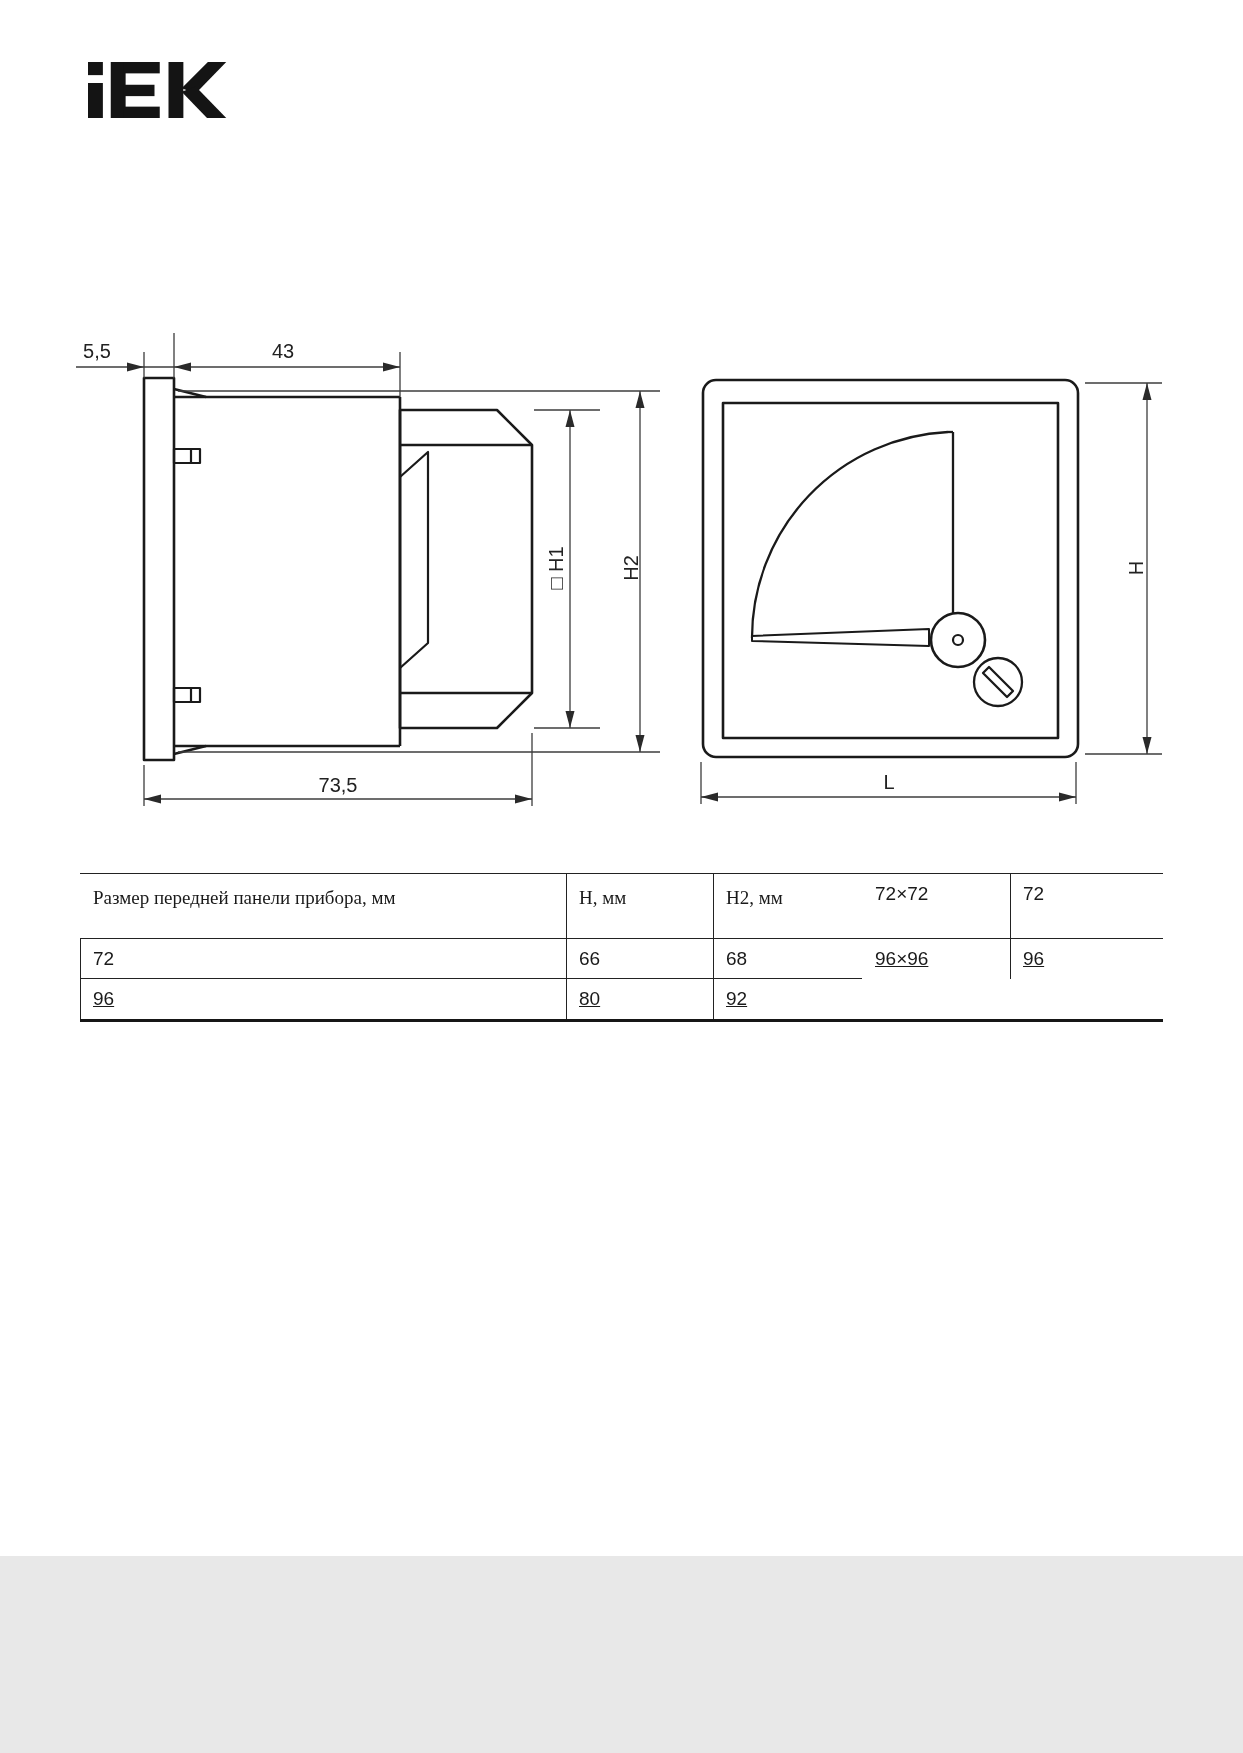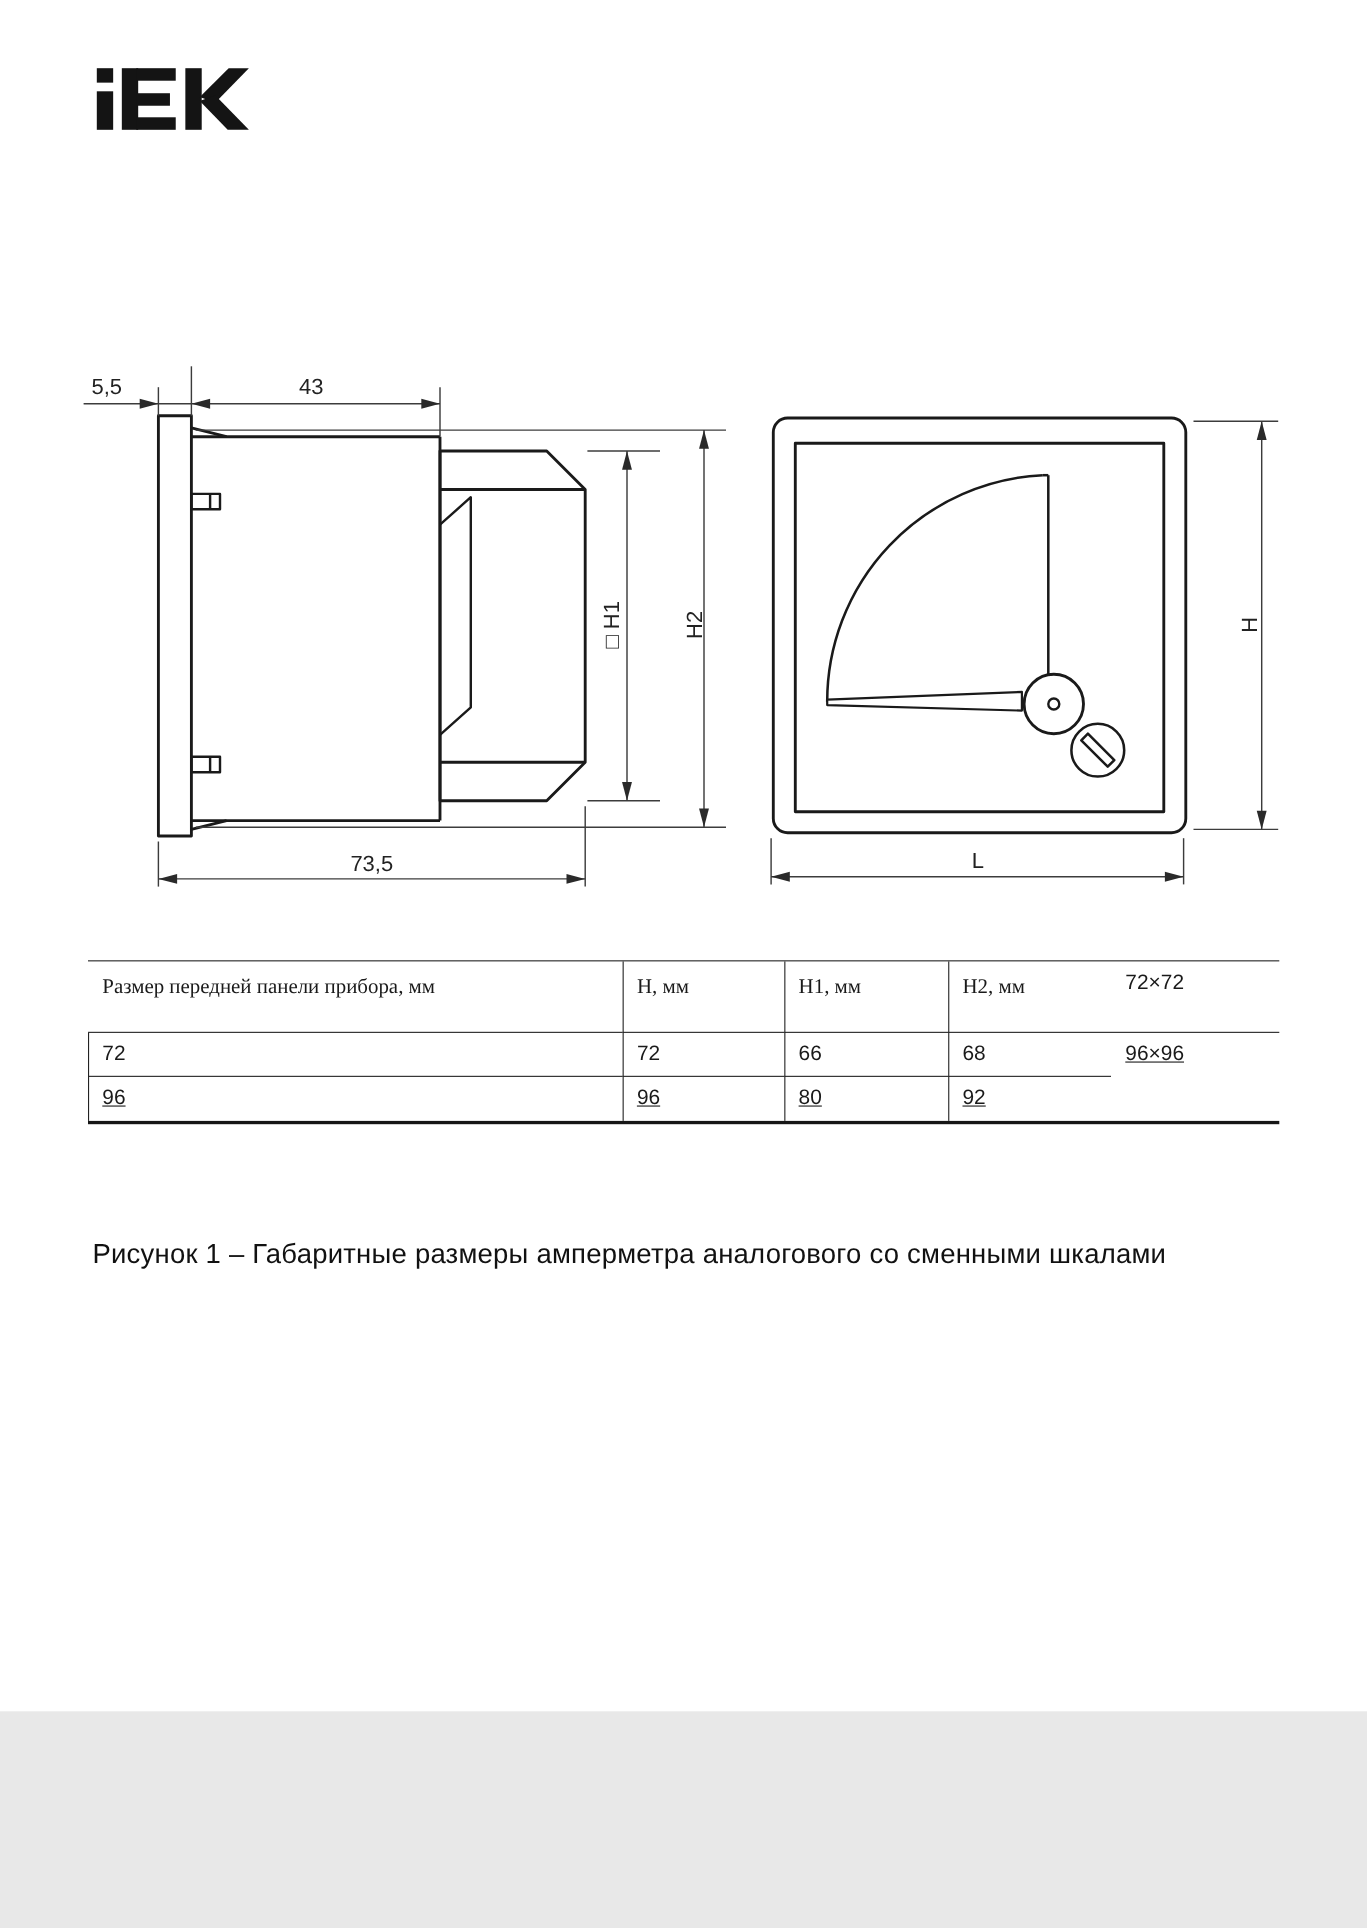--- a/index.html
+++ b/index.html
@@ -150,31 +150,29 @@
     <text class="dim-text" x="338" y="792" text-anchor="middle">73,5</text>
     <text class="dim-text" x="556" y="575" text-anchor="middle" transform="rotate(-90 556 568)">□ H1</text>
     <text class="dim-text" x="631" y="575" text-anchor="middle" transform="rotate(-90 631 568)">H2</text>
     <text class="dim-text" x="1136" y="575" text-anchor="middle" transform="rotate(-90 1136 568)">H</text>
     <text class="dim-text" x="889" y="789" text-anchor="middle">L</text>
   </svg>
 
   <div id="spec-table">
     <div class="cell hcell">Размер передней панели прибора, мм</div>
     <div class="cell hcell sep">H, мм</div>
-    <div class="cell hcell sep">H1, мм</div>
     <div class="cell hcell sep">H2, мм</div>
 
     <div class="cell r1">72×72</div>
     <div class="cell r1 sep">72</div>
     <div class="cell r1 sep">72</div>
     <div class="cell r1 sep">66</div>
     <div class="cell r1 sep">68</div>
 
     <div class="cell r2">96×96</div>
     <div class="cell r2 sep">96</div>
     <div class="cell r2 sep">96</div>
     <div class="cell r2 sep">80</div>
     <div class="cell r2 sep">92</div>
   </div>
 
-  <div id="figure-caption">Рисунок 1 – Габаритные размеры амперметра аналогового со сменными шкалами</div>
 
 </div>
 
 </body></html>

